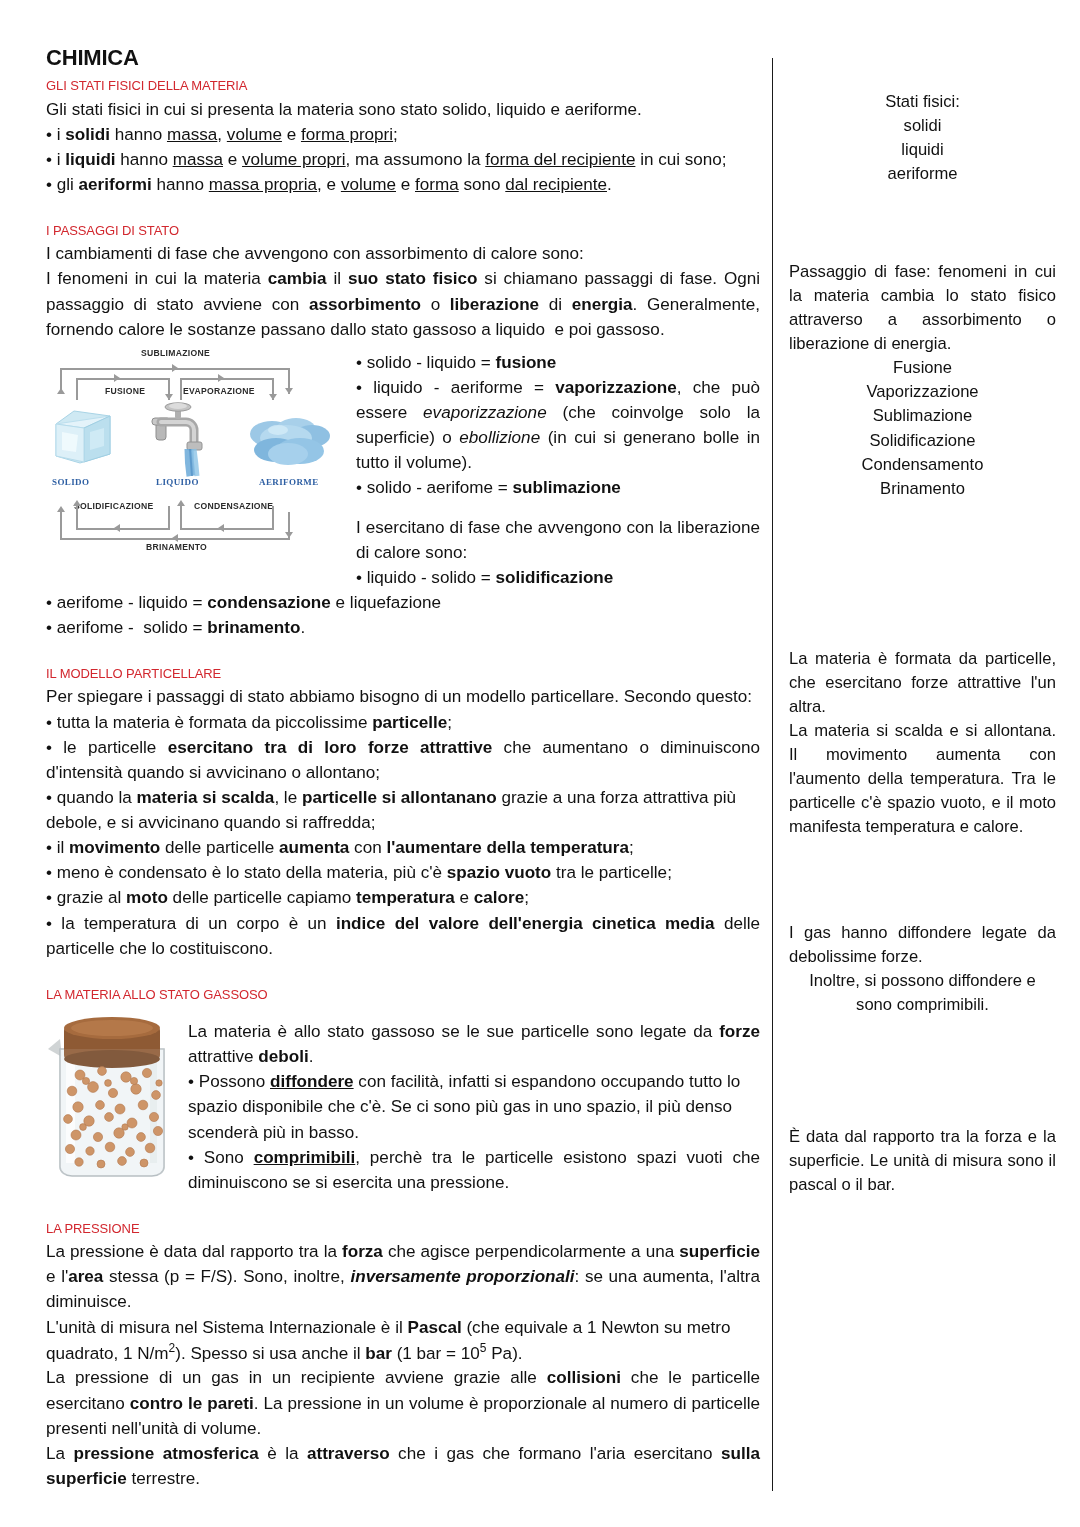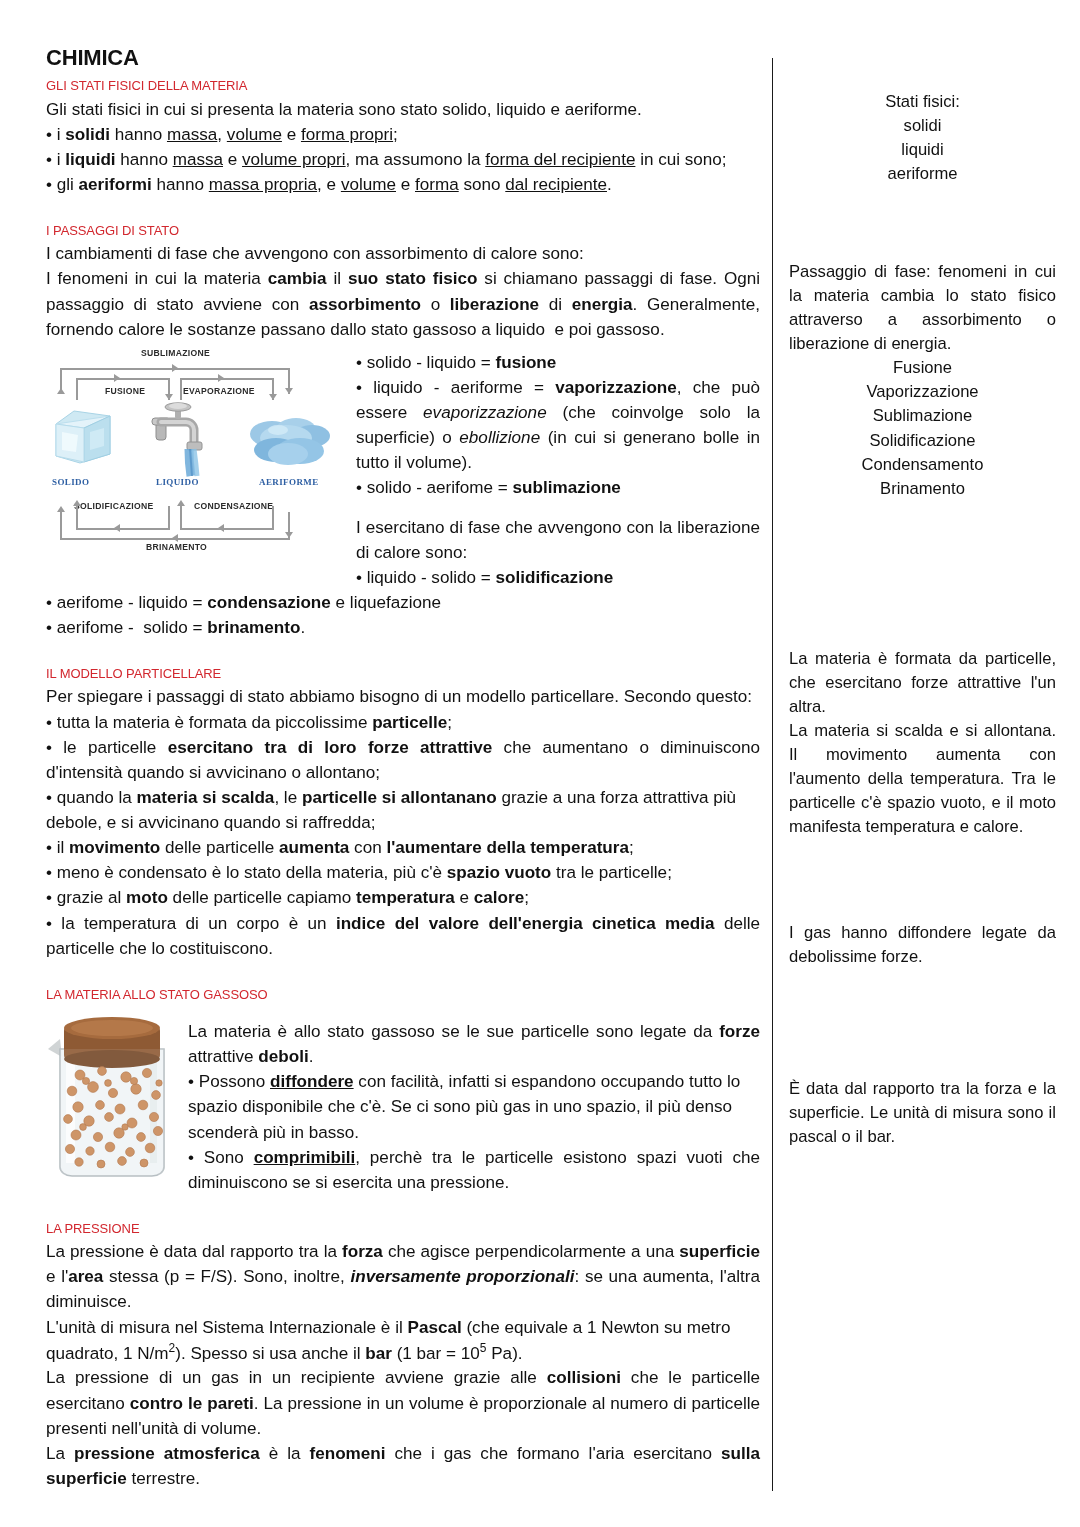--- a/index.html
+++ b/index.html
@@ -380,21 +380,21 @@
           <p class="bullet">• Sono <b><u>comprimibili</u></b>, perchè tra le particelle esistono spazi vuoti che diminuiscono se si esercita una pressione.</p>
         </div>
       </div>
 
       <div class="spacer-sm"></div>
 
       <h2 class="section-head">LA PRESSIONE</h2>
       <p class="body">La pressione è data dal rapporto tra la <b>forza</b> che agisce perpendicolarmente a una <b>superficie</b> e l'<b>area</b> stessa (p = F/S). Sono, inoltre, <b><i>inversamente proporzionali</i></b>: se una aumenta, l'altra diminuisce.</p>
       <p class="body nojust">L'unità di misura nel Sistema Internazionale è il <b>Pascal</b> (che equivale a 1 Newton su metro quadrato, 1 N/m<sup>2</sup>). Spesso si usa anche il <b>bar</b> (1 bar = 10<sup>5</sup> Pa).</p>
       <p class="body">La pressione di un gas in un recipiente avviene grazie alle <b>collisioni</b> che le particelle esercitano <b>contro le pareti</b>. La pressione in un volume è proporzionale al numero di particelle presenti nell'unità di volume.</p>
-      <p class="body">La <b>pressione atmosferica</b> è la <b>fenomeni</b> che i gas che formano l'aria esercitano <b>sulla superficie</b> terrestre.</p>
+      <p class="body">La <b>pressione atmosferica</b> è la <b>attraverso</b> che i gas che formano l'aria esercitano <b>sulla superficie</b> terrestre.</p>
 
     </div>
 
     <div class="divider"></div>
 
     <div class="side-col">
 
       <div class="note-block">
         <p class="note nojust">Stati fisici:</p>
         <p class="note nojust">solidi</p>
@@ -418,20 +418,21 @@
 
       <div class="note-block">
         <p class="note">La materia è formata da particelle, che esercitano forze attrattive l'un altra.</p>
         <p class="note">La materia si scalda e si allontana. Il movimento aumenta con l'aumento della temperatura. Tra le particelle c'è spazio vuoto, e il moto manifesta temperatura e calore.</p>
       </div>
 
       <div style="height:82px;"></div>
 
       <div class="note-block">
         <p class="note">I gas  hanno diffondere legate da debolissime forze.</p>
+        <p class="note nojust">Inoltre, si possono diffondere e sono comprimibili.</p>
       </div>
 
       <div style="height:108px;"></div>
 
       <div class="note-block">
         <p class="note">È data dal rapporto tra la forza e la superficie. Le unità di misura sono il pascal o il bar.</p>
       </div>
 
     </div>
   </div>

